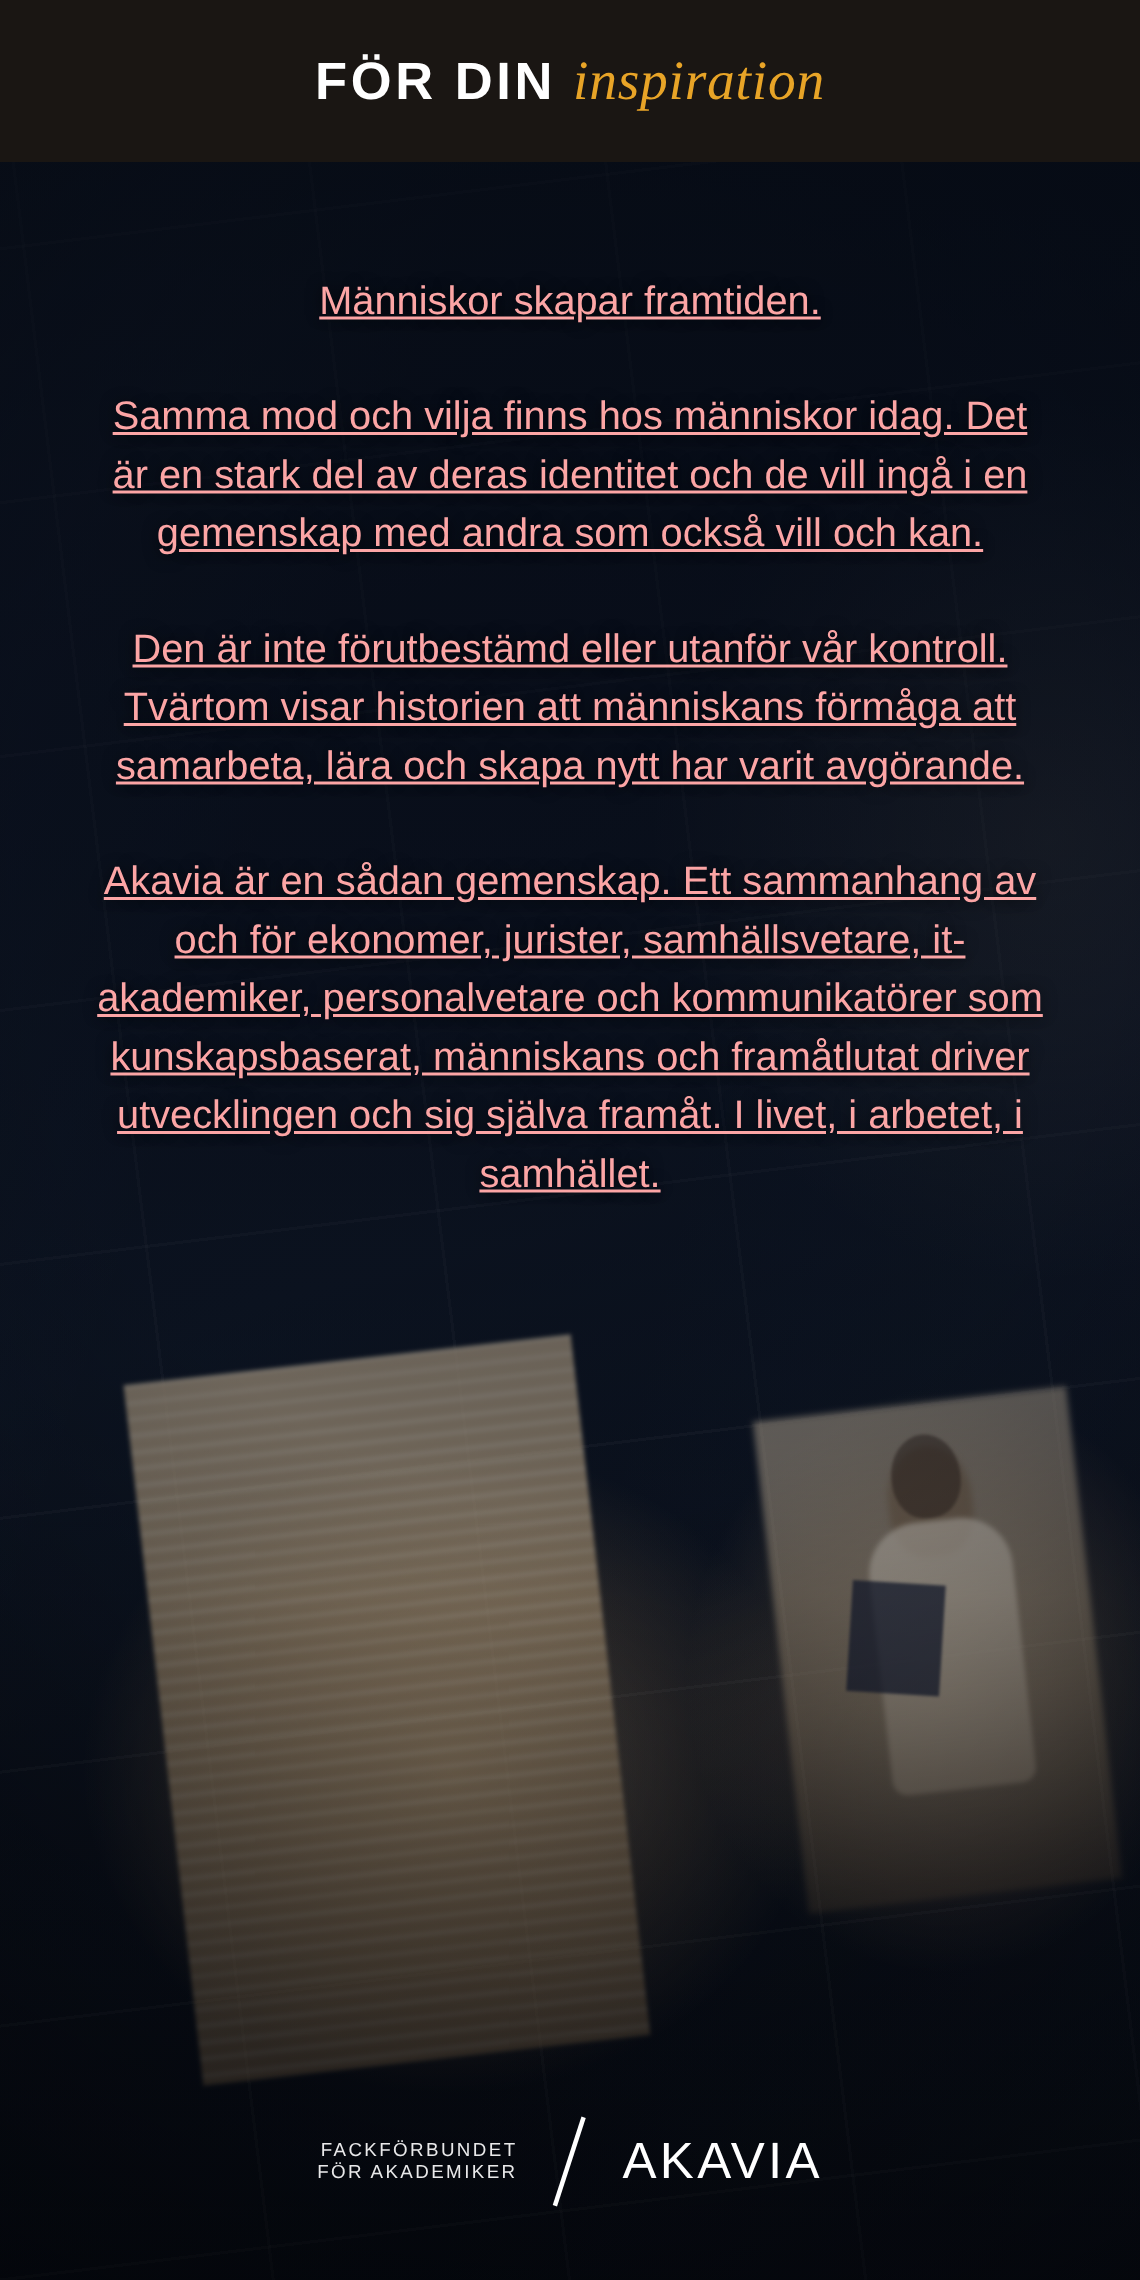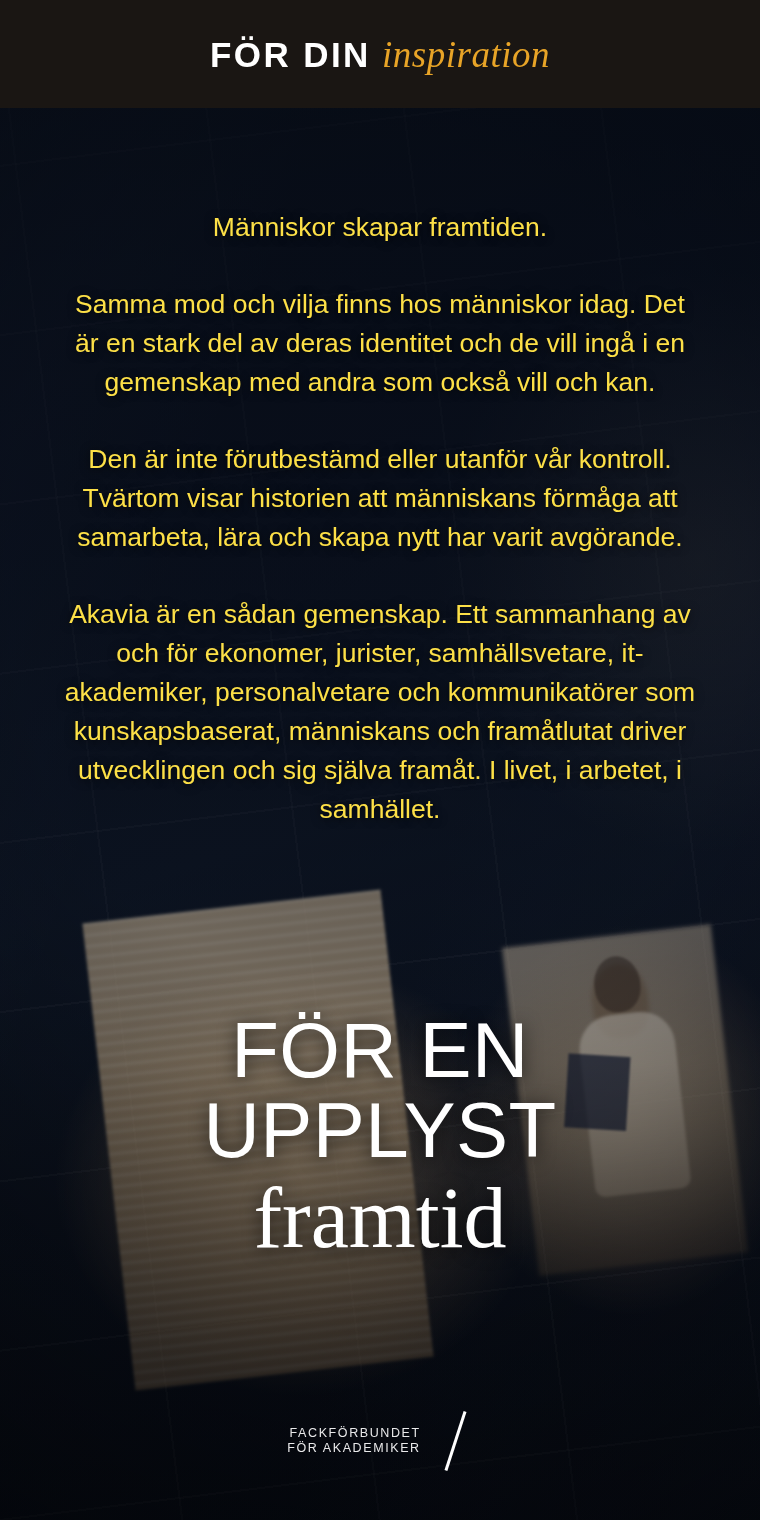--- a/index.html
+++ b/index.html
@@ -183,26 +183,27 @@
 
   
   .content {
     position: absolute;
     top: 108px; left: 0; right: 0;
     z-index: 4;
     padding: 0 60px;
     box-sizing: border-box;
   }
   .copy {
-    margin-top: 100px;
+    margin-top: 73px;
     text-align: center;
-    color: #fde047;
+    color: #fca5a5;
     font-size: 26.5px;
     line-height: 39px;
     text-shadow: 0 1px 10px rgba(0,0,0,0.75);
+    text-decoration: underline;
   }
   .copy p {
     margin: 0 0 38px 0;
   }
   .copy p:last-child { margin-bottom: 0; }
 
   
   .headline {
     position: absolute;
     left: 0; right: 0;
@@ -301,27 +302,23 @@
 
   <div class="content">
     <div class="copy">
       <p>Människor skapar framtiden.</p>
       <p>Samma mod och vilja finns hos människor idag. Det är en stark del av deras identitet och de vill ingå i en gemenskap med andra som också vill och kan.</p>
       <p>Den är inte förutbestämd eller utanför vår kontroll. Tvärtom visar historien att människans förmåga att samarbeta, lära och skapa nytt har varit avgörande.</p>
       <p>Akavia är en sådan gemenskap. Ett sammanhang av och för ekonomer, jurister, samhällsvetare, it-akademiker, personalvetare och kommunikatörer som kunskapsbaserat, människans och framåtlutat driver utvecklingen och sig själva framåt. I livet, i arbetet, i samhället.</p>
     </div>
   </div>
 
-  <div class="headline">
-    <div class="l1">FÖR EN</div>
-    <div class="l2">UPPLYST</div>
-    <div class="l3">framtid</div>
-  </div>
 
   <div class="logo">
     <div class="logo-left">
       <div>FACKFÖRBUNDET</div>
       <div>FÖR AKADEMIKER</div>
     </div>
     <div class="logo-slash"></div>
+    <div class="logo-word">AKAVIA</div>
   </div>
 
 </div>
 
 </body></html>

